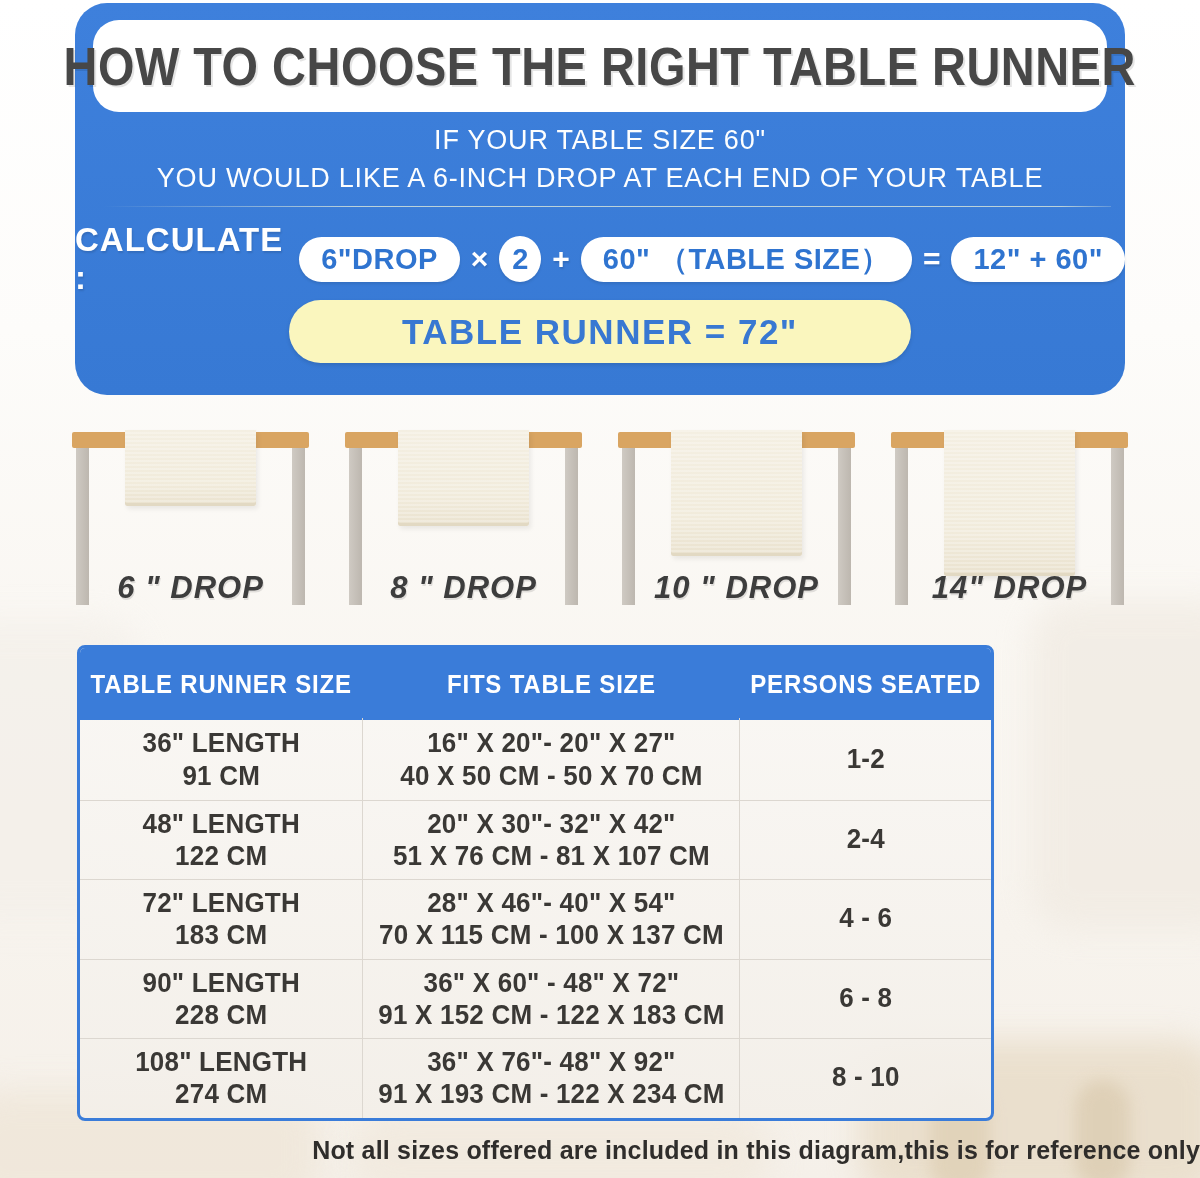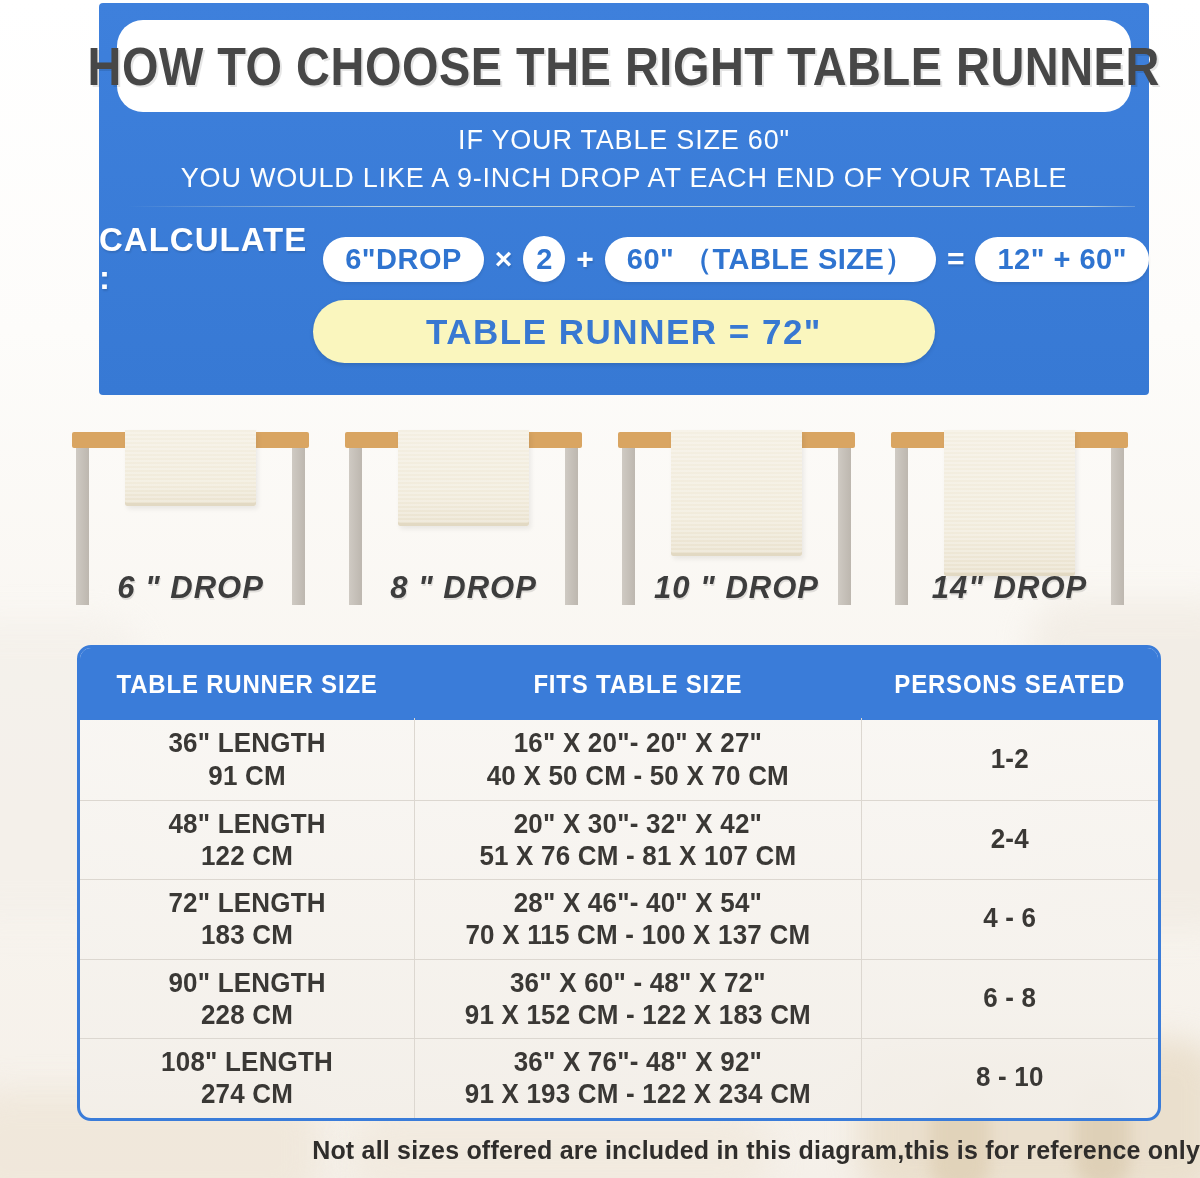--- a/index.html
+++ b/index.html
@@ -26,22 +26,21 @@
   .blob.b3{left:1030px;top:600px;width:220px;height:330px;background:#f0eae1;opacity:.7;}
   .blob.b4{left:-60px;top:620px;width:200px;height:300px;background:#f3efe9;opacity:.7;}
   .blob.b5{left:930px;top:1085px;width:60px;height:110px;background:#e0d1b7;opacity:.85;filter:blur(8px);}
   .blob.b6{left:1075px;top:1080px;width:55px;height:110px;background:#ddceb4;opacity:.85;filter:blur(8px);}
   .blob.b7{left:350px;top:1110px;width:420px;height:90px;background:#f1e9dd;opacity:.8;}
 
   
   .hero{
     position:absolute;left:75px;top:3px;width:1050px;height:392px;
     background:linear-gradient(180deg,#3e80dc,#3779d4);
-    border-radius:4px;
-    margin-left:24px;
+    border-radius:32px;
   }
   .title-card{
     position:absolute;left:18px;right:18px;top:17px;height:92px;
     background:#ffffff;border-radius:26px;
     display:flex;align-items:center;justify-content:center;
   }
   .title{
     font-size:46px;font-weight:900;color:var(--ink);
     letter-spacing:.5px;white-space:nowrap;
     transform:scale(1.02,1.18);
@@ -105,22 +104,22 @@
   .d3 .runner{height:126px;}
   .d4 .runner{height:146px;}
   .drop-label{
     position:absolute;left:0;right:0;bottom:0;text-align:center;z-index:3;
     font-size:31px;font-weight:900;font-style:italic;color:#3d3d3d;
     letter-spacing:1px;text-shadow:1px 2px 0 rgba(0,0,0,.10);white-space:nowrap;
   }
 
   
   .size-panel{
-    position:absolute;left:77px;top:645px;width:1084px;height:476px;
-    border:3px solid #3A7CD9;border-radius:14px;overflow:hidden;
+    position:absolute;left:77px;top:645px;width:917px;height:476px;
+    border:3px solid #3A7CD9;border-radius:8px;overflow:hidden;
     background:linear-gradient(180deg,rgba(250,248,245,.95),rgba(243,239,233,.92));
   }
   .size-head{
     height:72px;background:var(--blue);
     display:grid;grid-template-columns:31% 41.5% 27.5%;align-items:center;
   }
   .size-head .hcell{
     color:#ffffff;font-size:24px;font-weight:800;letter-spacing:.8px;text-align:center;
     transform:scaleY(1.08);
   }
@@ -153,21 +152,21 @@
   <div class="blob b1"></div>
   <div class="blob b2"></div>
   <div class="blob b5"></div>
   <div class="blob b6"></div>
 
   <div class="hero">
     <div class="title-card">
       <div class="title">HOW TO CHOOSE THE RIGHT TABLE RUNNER</div>
     </div>
     <div class="subtitle sub1">IF YOUR TABLE SIZE 60"</div>
-    <div class="subtitle sub2">YOU WOULD LIKE A 9-INCH DROP AT EACH END OF YOUR TABLE</div>
+    <div class="subtitle sub2">YOU WOULD LIKE A 6-INCH DROP AT EACH END OF YOUR TABLE</div>
     <div class="hero-divider"></div>
 
     <div class="calc-row">
       <span class="calc-label">CALCULATE :</span>
       <span class="pill">6"DROP</span>
       <span class="op">×</span>
       <span class="circle">2</span>
       <span class="op">+</span>
       <span class="pill">60" （TABLE SIZE）</span>
       <span class="op">=</span>

